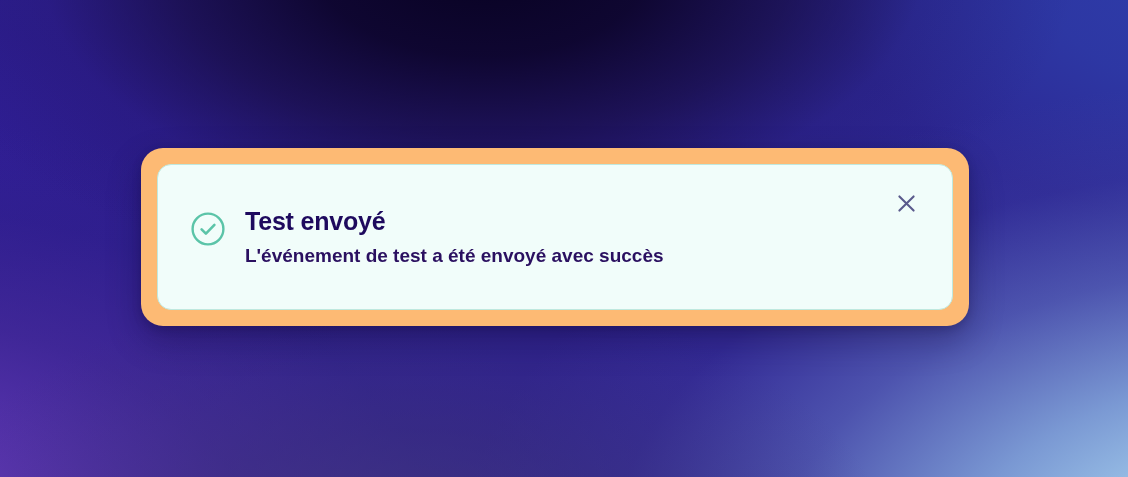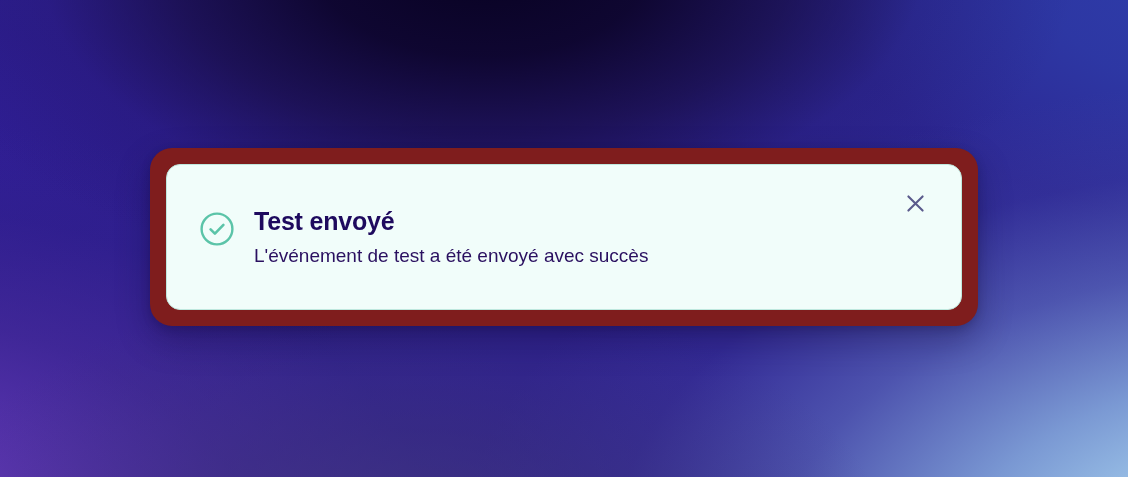--- a/index.html
+++ b/index.html
@@ -81,25 +81,25 @@
     background:
       radial-gradient(ellipse 36% 46% at 38% 104%,
         rgba(66,56,126,0.8) 0%,
         rgba(62,52,120,0.45) 45%,
         rgba(58,48,116,0) 100%);
   }
 
   
   #toast-card {
     position: absolute;
-    left: 150px;
+    left: 141px;
     top: 148px;
     width: 828px;
     height: 178px;
-    background: #7f1d1d;
+    background: #fdba74;
     border-radius: 22px;
     box-shadow: 0 14px 34px rgba(10, 4, 40, 0.30),
                 0 3px 10px rgba(10, 4, 40, 0.18);
     padding: 16px;
   }
 
   
   #toast-inner {
     width: 100%;
     height: 100%;
@@ -133,21 +133,21 @@
     font-weight: 700;
     color: #1e0a5e;
     letter-spacing: -0.2px;
     line-height: 1.18;
     white-space: nowrap;
   }
 
   #toast-message {
     margin-top: 8px;
     font-size: 19px;
-    font-weight: 400;
+    font-weight: 700;
     color: #2a1060;
     line-height: 1.3;
     white-space: nowrap;
   }
 
   
   #toast-close {
     position: absolute;
     top: 26px;
     right: 32px;

